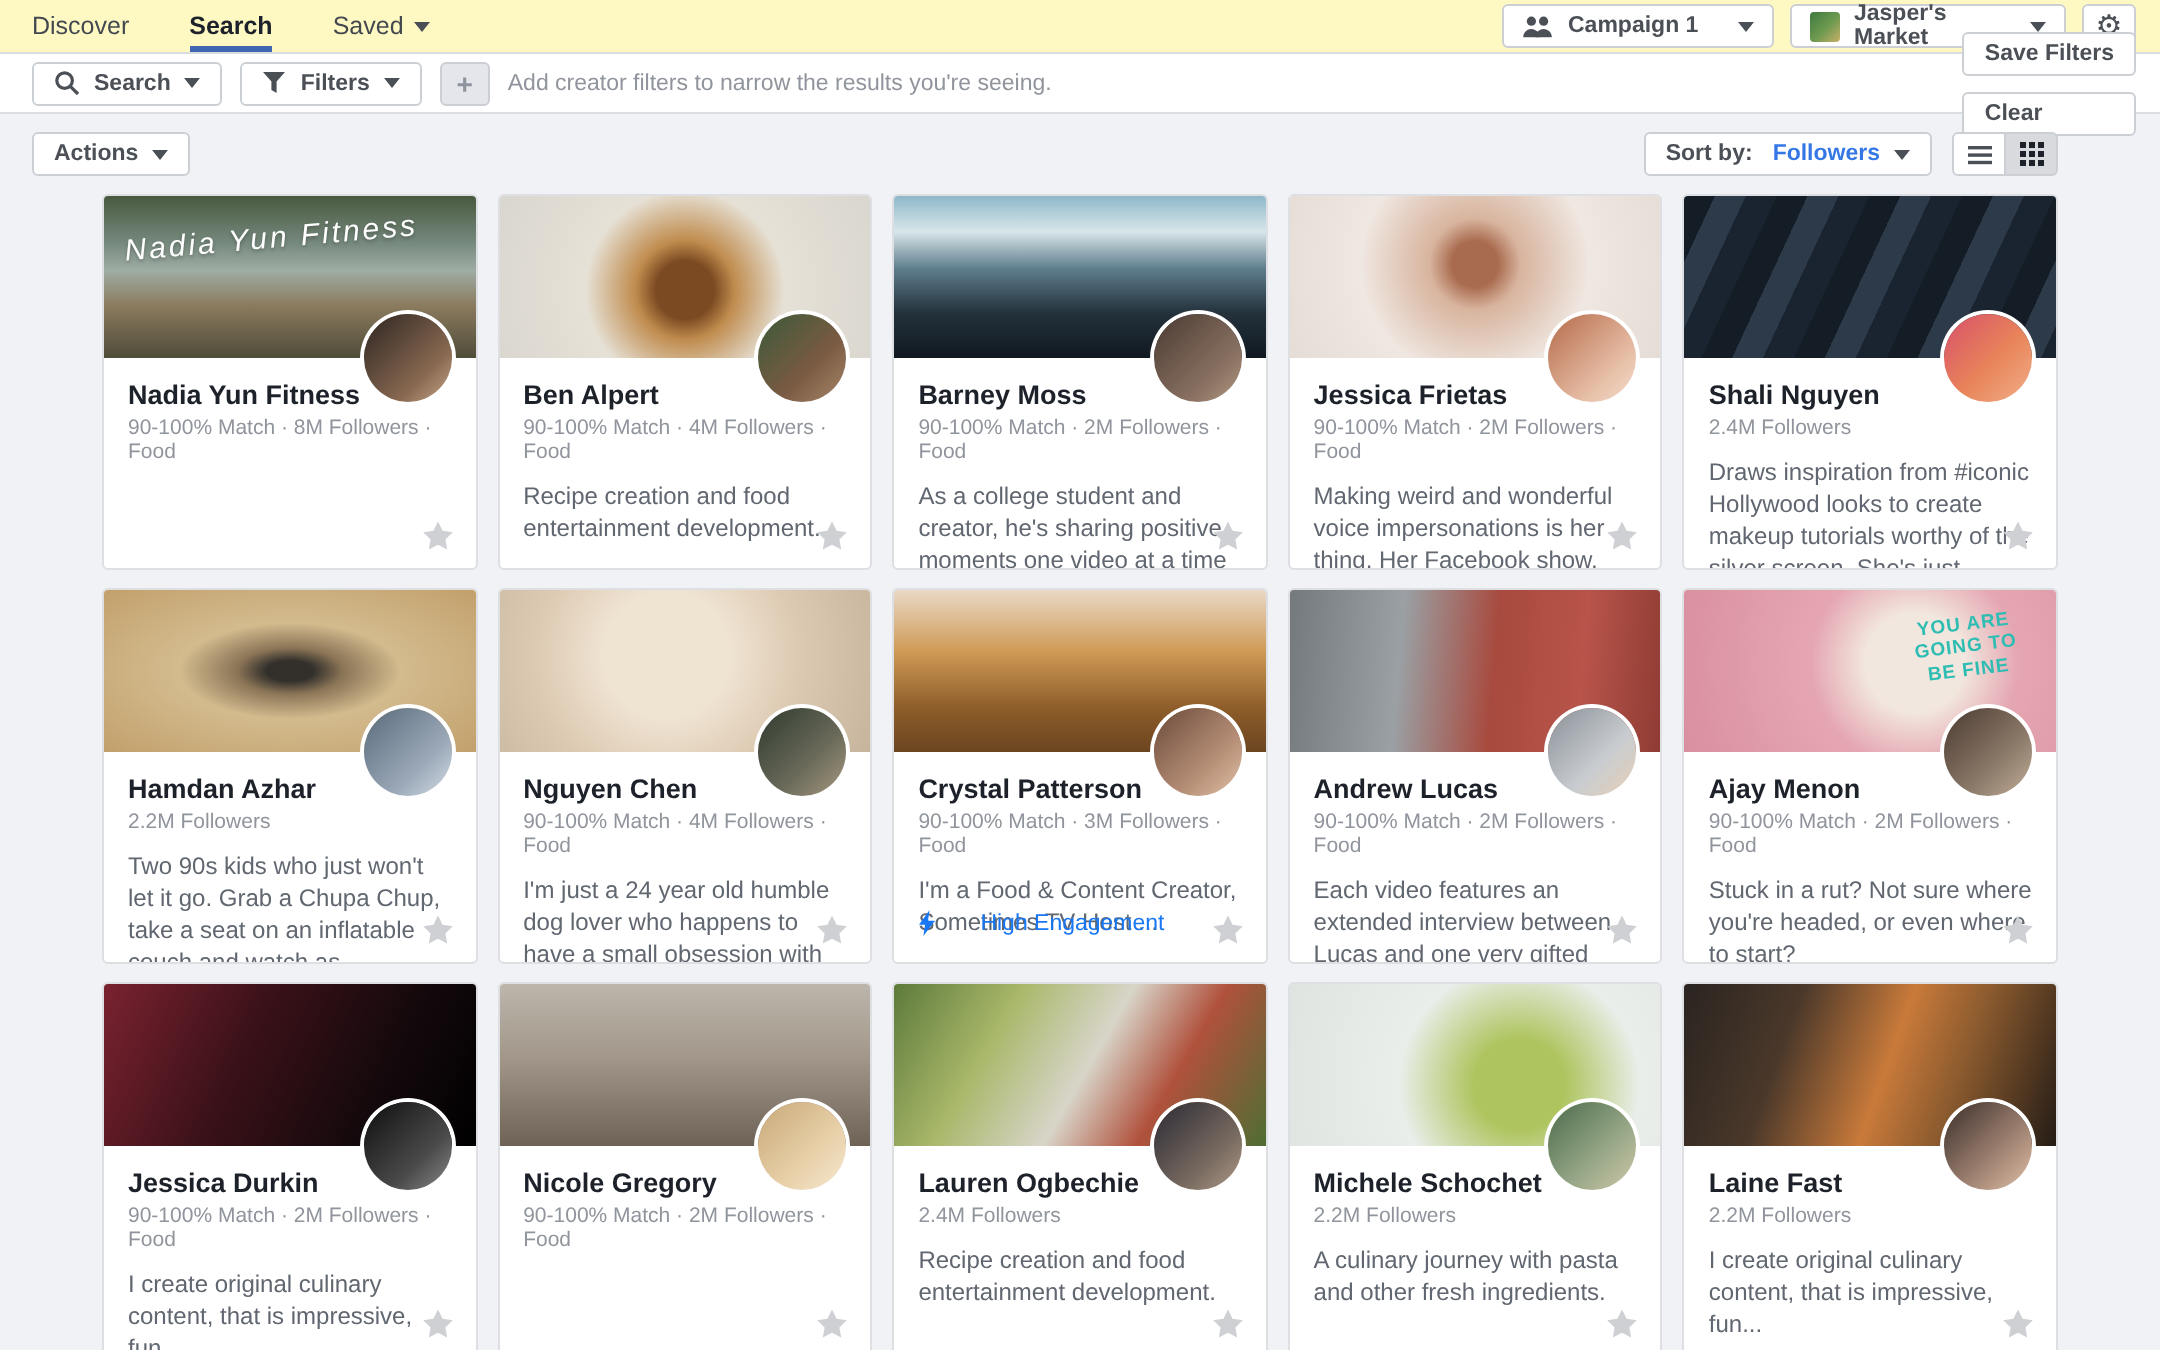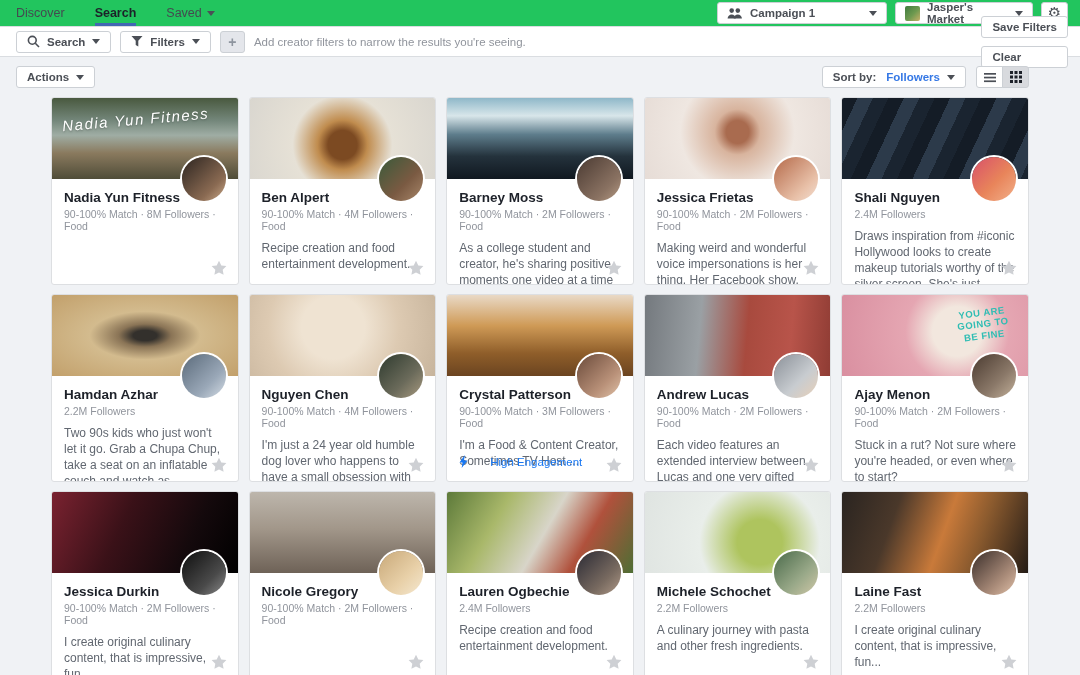--- a/index.html
+++ b/index.html
@@ -1,28 +1,28 @@
 <!DOCTYPE html>
 <html><head>
 <meta charset="utf-8">
 <style>
   * { margin:0; padding:0; box-sizing:border-box; }
   html,body { width:1080px; height:675px; }
   body { font-family:"Liberation Sans","DejaVu Sans",sans-serif; background:#f0f2f5; overflow:hidden; }
   .page { position:relative; width:1080px; height:675px; }
 
   
-  .topnav { height:26px; background:#22c55e; display:flex; justify-content:space-between; align-items:stretch; padding:0 12px 0 16px; }
+  .topnav { height:26px; background:#fef9c3; display:flex; justify-content:space-between; align-items:stretch; padding:0 12px 0 16px; }
   .tabs { display:flex; gap:30px; }
   .tab { display:flex; align-items:center; gap:5px; font-size:12.5px; color:#444950; cursor:pointer; border-bottom:3px solid transparent; padding-top:3px; }
   .tab.active { font-weight:bold; color:#1d2129; border-bottom:3px solid #4267b2; }
   .nav-right { display:flex; align-items:center; gap:8px; padding:2px 0; }
   .selector { display:flex; align-items:center; gap:7px; height:22px; background:#fff; border:1px solid #ccd0d5; border-radius:3px; font-size:11.5px; font-weight:bold; color:#4b4f56; padding:0 9px; cursor:pointer; font-family:inherit; }
   .selector .lbl { flex:1; text-align:left; }
-  .selector.campaign { width:170px; }
+  .selector.campaign { width:136px; }
   .selector.pagepick { width:138px; }
   .mini-avatar { width:15px; height:15px; border-radius:2px; background:linear-gradient(135deg,#3e7a3e 0%,#6f9a50 55%,#c9b069 100%); display:inline-block; }
   .gearbtn { width:27px; height:22px; background:#fff; border:1px solid #ccd0d5; border-radius:3px; display:flex; align-items:center; justify-content:center; cursor:pointer; }
   .gear-glyph { font-family:"DejaVu Sans",sans-serif; font-size:15px; color:#4b4f56; line-height:1; }
   .caret { width:0; height:0; border-left:4px solid transparent; border-right:4px solid transparent; border-top:5px solid #4b4f56; display:inline-block; }
 
   
   .filterbar { height:31px; background:#fff; border-top:1px solid #dadde1; border-bottom:1px solid #dadde1; display:flex; align-items:center; gap:9px; padding:0 12px 0 16px; }
   .btn { display:inline-flex; align-items:center; gap:7px; height:22px; background:#fff; border:1px solid #ccd0d5; border-radius:3px; font-size:11.5px; font-weight:bold; color:#4b4f56; padding:0 10px; cursor:pointer; font-family:inherit; white-space:nowrap; }
   .plusbtn { width:25px; height:22px; display:flex; align-items:center; justify-content:center; background:#e4e6eb; border:1px solid #ccd0d5; border-radius:3px; color:#8d949e; font-size:14px; font-weight:bold; cursor:pointer; }

